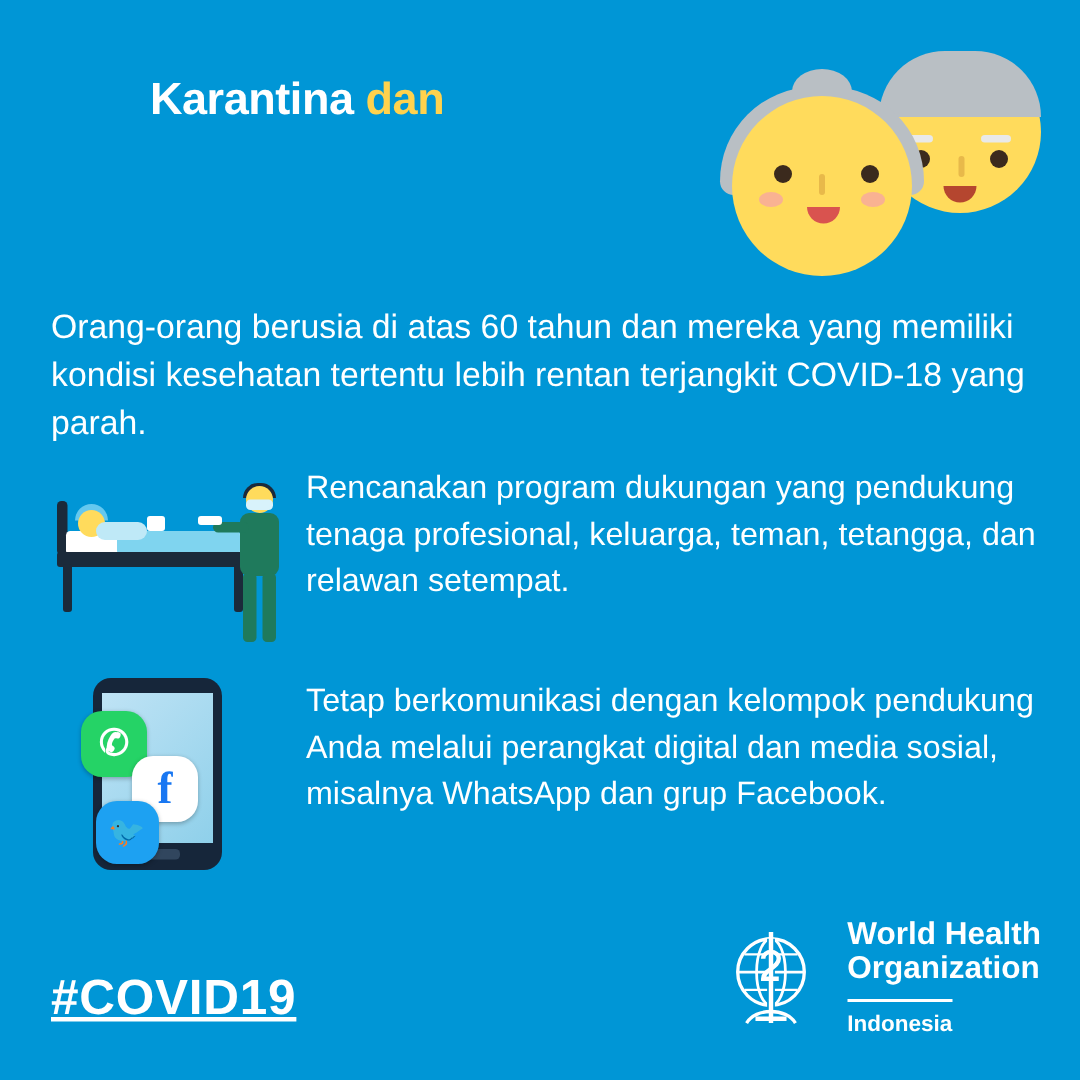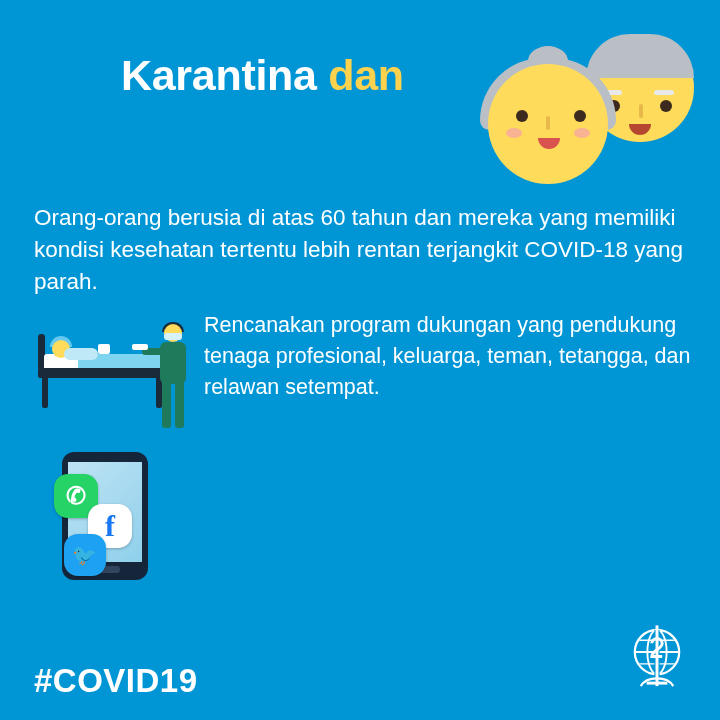--- a/index.html
+++ b/index.html
@@ -9,26 +9,25 @@
     font-family:"Liberation Sans", sans-serif;
     overflow:hidden;
     position:relative;
   }
   .card{position:absolute;inset:0;}
 
   
   .title{
     position:absolute;
     left:100px; top:48px; width:420px;
-    font-size:43px;
+    font-size:30px;
     font-weight:bold;
     line-height:1.28;
     color:#ffffff;
     letter-spacing:-0.3px;
-    margin-left:21px;
   }
   .title .hi{color:#ffd24d;}
   .title .line2{display:block;color:#ffd24d;}
 
   
   .faces{position:absolute;right:20px;top:28px;width:230px;height:160px;}
   .face{position:absolute;border-radius:50%;}
   .face-man{
     width:108px;height:108px;background:#ffdb5c;
     right:6px;top:6px;
@@ -116,22 +115,22 @@
     position:absolute;border-radius:14px;display:flex;align-items:center;justify-content:center;
     box-shadow:0 1px 3px rgba(0,0,0,.25);
   }
   .badge-wa{left:20px;top:22px;width:44px;height:44px;background:#25d366;}
   .badge-fb{left:54px;top:52px;width:44px;height:44px;background:#ffffff;}
   .badge-tw{left:30px;top:82px;width:42px;height:42px;background:#1da1f2;}
   .glyph{font-size:24px;font-weight:bold;line-height:1;}
 
   
   .hashtag{
-    position:absolute;left:34px;bottom:20px;
-    color:#ffffff;font-size:33px;font-weight:bold;letter-spacing:0.5px;
+    position:absolute;left:34px;bottom:36px;
+    color:#ffffff;font-size:33px;font-weight:bold;letter-spacing:0.5px;text-decoration:underline;
   }
   .who{position:absolute;right:26px;bottom:28px;display:flex;align-items:center;gap:14px;}
   .who-emblem{width:74px;height:74px;position:relative;}
   .who-text{color:#ffffff;}
   .who-name{font-size:21px;font-weight:bold;line-height:1.12;}
   .who-country{font-size:15px;font-weight:bold;margin-top:8px;padding-top:6px;border-top:2px solid #ffffff;display:inline-block;}
 </style>
 </head>
 <body>
 
@@ -202,34 +201,40 @@
           <span class="glyph" style="color:#ffffff">✆</span>
         </div>
         <div class="badge badge-fb">
           <span class="glyph" style="color:#1877f2;font-size:30px;font-family:'Liberation Serif',serif;">f</span>
         </div>
         <div class="badge badge-tw">
           <span class="glyph" style="color:#ffffff;font-size:20px;">🐦</span>
         </div>
       </div>
     </div>
+    <div class="row-text">Tetap berkomunikasi dengan kelompok pendukung Anda melalui perangkat digital dan media sosial, misalnya WhatsApp dan grup Facebook.</div>
   </div>
 
   <div class="hashtag">#COVID19</div>
 
   <div class="who">
     <div class="who-emblem">
       <svg viewBox="0 0 100 100" width="74" height="74" aria-hidden="true">
         <circle cx="50" cy="46" r="30" fill="none" stroke="#ffffff" stroke-width="3"></circle>
         <ellipse cx="50" cy="46" rx="13" ry="30" fill="none" stroke="#ffffff" stroke-width="2.5"></ellipse>
         <line x1="20" y1="46" x2="80" y2="46" stroke="#ffffff" stroke-width="2.5"></line>
         <line x1="26" y1="30" x2="74" y2="30" stroke="#ffffff" stroke-width="2"></line>
         <line x1="26" y1="62" x2="74" y2="62" stroke="#ffffff" stroke-width="2"></line>
         <rect x="46.5" y="16" width="7" height="74" fill="#0096d6"></rect>
         <path d="M50 10 L50 92" stroke="#ffffff" stroke-width="4"></path>
         <path d="M43 34 C43 26 57 26 57 34 C57 42 43 44 43 52 L57 52" fill="none" stroke="#ffffff" stroke-width="4"></path>
         <path d="M36 88 L64 88" stroke="#ffffff" stroke-width="4"></path>
         <path d="M28 92 C36 78 64 78 72 92" fill="none" stroke="#ffffff" stroke-width="3"></path>
       </svg>
     </div>
+    <div class="who-text">
+      <div class="who-name">World Health</div>
+      <div class="who-name">Organization</div>
+      <div class="who-country">Indonesia</div>
+    </div>
   </div>
 
 </div>
 
 </body></html>

